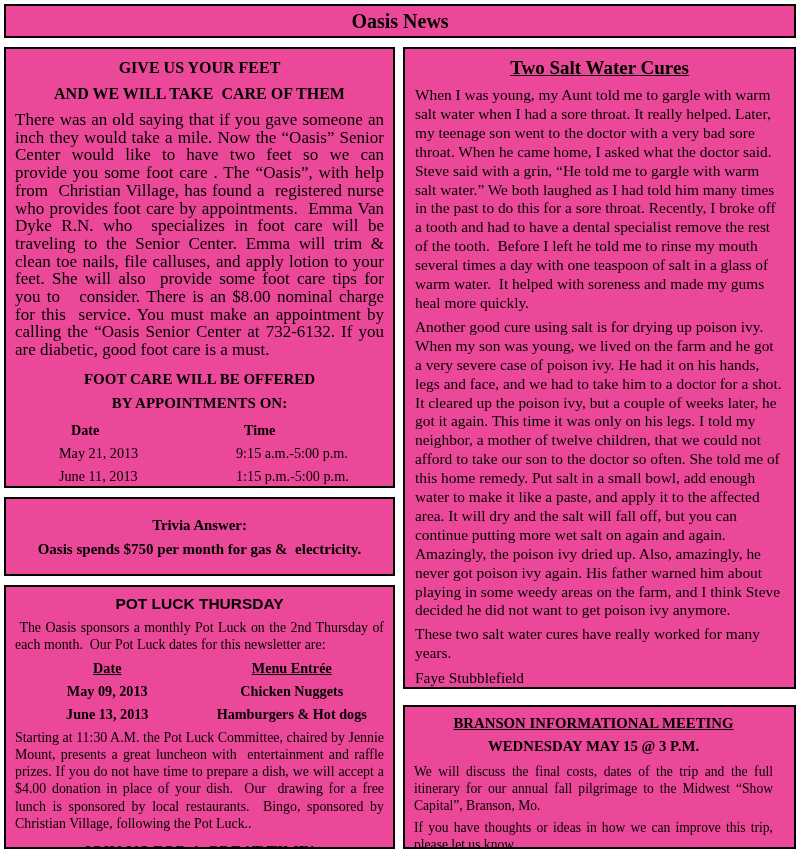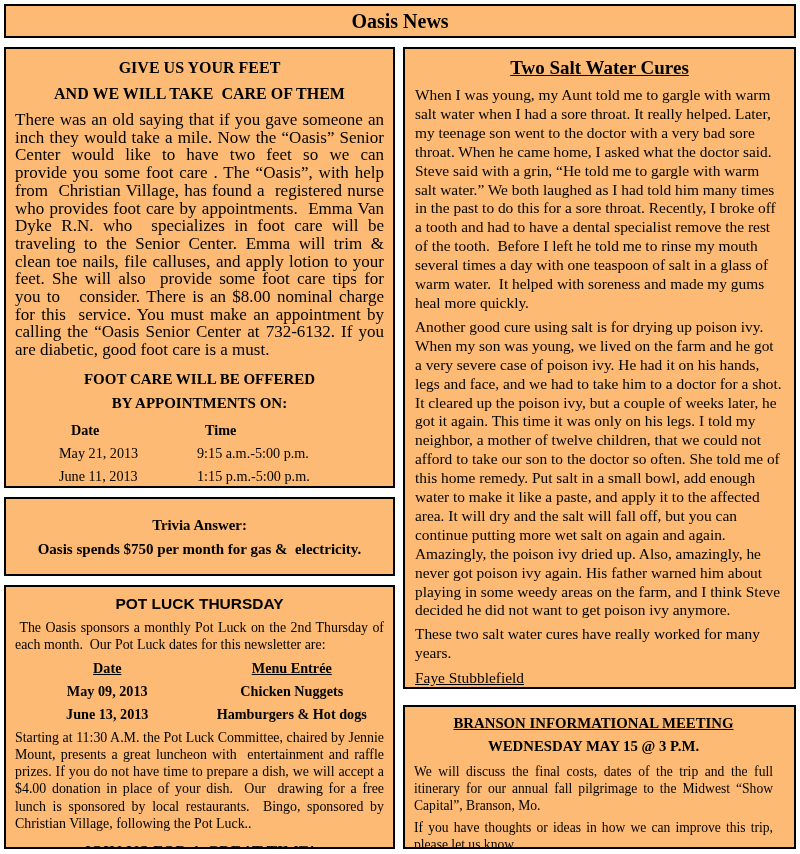--- a/index.html
+++ b/index.html
@@ -7,21 +7,21 @@
   body {
     width: 800px; height: 854px;
     font-family: "Liberation Serif", serif;
     color: #000000;
     position: relative;
     overflow: hidden;
   }
   .page { padding: 4px; }
   .box {
     border: 2px solid #000000;
-    background: #fdba74;
+    background: #ec4899;
     overflow: hidden;
   }
   .header-box {
     height: 34px;
     display: flex; align-items: center; justify-content: center;
   }
   .newsletter-title {
     font-size: 20px; font-weight: bold; text-align: center;
   }
   .columns {
@@ -47,21 +47,21 @@
   .fc-subheading {
     margin-top: 8px;
     font-size: 15px; font-weight: bold; text-align: center;
     line-height: 24px; white-space: pre-wrap;
   }
   .sched { margin-top: 4px; }
   .sched-row { display: flex; line-height: 23px; font-size: 14.2px; }
   .sched-head { font-weight: bold; }
   .sched-date { width: 182px; padding-left: 44px; }
   .sched-head .sched-date { padding-left: 56px; }
-  .sched-time { flex: 1; }
+  .sched-time { flex: 1; margin-left: 39px; }
   .sched-head .sched-time { padding-left: 8px; }
 
   .trivia-box {
     margin-top: 9px; height: 79px;
     display: flex; flex-direction: column; justify-content: center;
     text-align: center;
   }
   .trivia-title { font-size: 14.8px; font-weight: bold; line-height: 24px; white-space: pre-wrap; }
   .trivia-answer { font-size: 15px; font-weight: bold; line-height: 24px; white-space: pre-wrap; }
 
@@ -96,21 +96,21 @@
     font-size: 19px; font-weight: bold; text-align: center;
     text-decoration: underline; line-height: 26px; white-space: pre-wrap;
   }
   .salt-para {
     margin-top: 5px;
     font-size: 15.4px; line-height: 18.9px;
     text-align: left; white-space: pre-wrap;
   }
   .salt-signature {
     margin-top: 6px;
-    font-size: 15.4px; line-height: 18.9px; white-space: pre-wrap; text-decoration: underline;
+    font-size: 15.4px; line-height: 18.9px; white-space: pre-wrap;
   }
 
   .branson-box { margin-top: 16px; height: 144px; padding: 5px 21px 0 9px; }
   .br-title {
     font-size: 14.8px; font-weight: bold; text-align: center;
     text-decoration: underline; line-height: 23px; white-space: pre-wrap;
   }
   .br-subtitle {
     font-size: 14.8px; font-weight: bold; text-align: center;
     line-height: 23px; white-space: pre-wrap;

